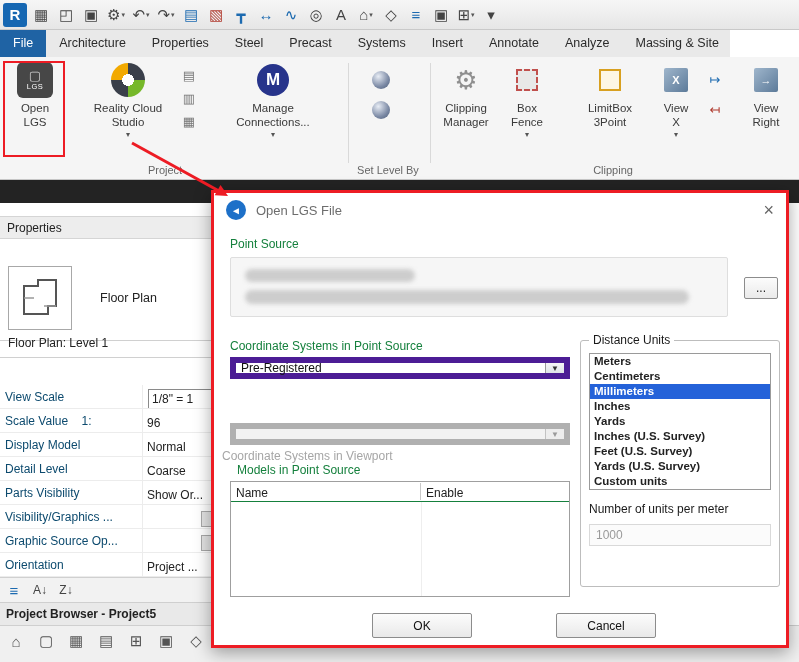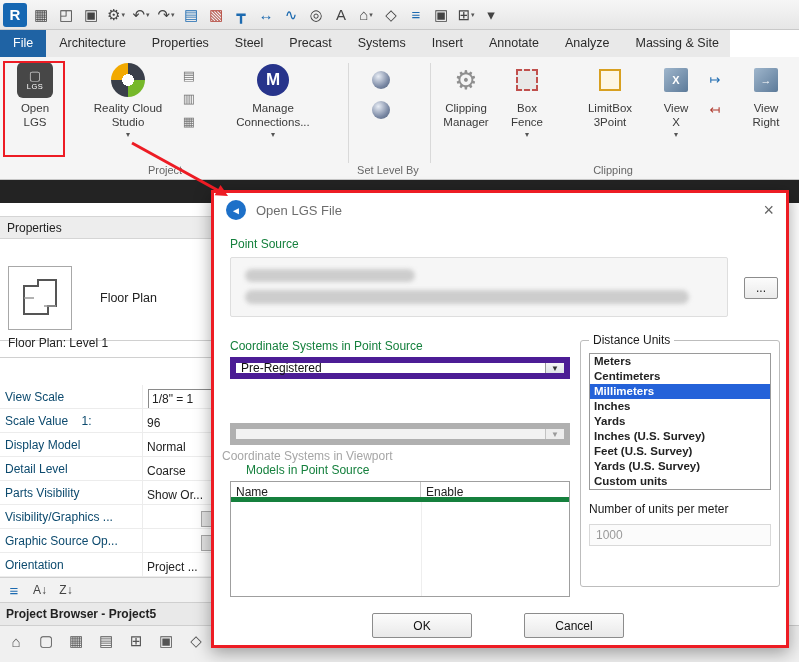--- a/index.html
+++ b/index.html
@@ -87,35 +87,35 @@
   .redact { position:absolute; background:#cdcdcd; border-radius:7px; filter:blur(2px); }
   .r1 { left:14px; top:11px; width:170px; height:13px; }
   .r2 { left:14px; top:32px; width:444px; height:14px; }
   .browse-btn { position:absolute; left:530px; top:84px; width:34px; height:22px; border:1px solid #8c8c8c; background:linear-gradient(#fcfcfc,#eaeaea); font-size:12px; color:#222; cursor:pointer; border-radius:2px; font-family:"Liberation Sans",sans-serif; }
   .combo { position:absolute; left:16px; width:340px; height:22px; border:6px solid #4c1d95; background:#fff; display:flex; align-items:center; cursor:pointer; }
   .combo .combo-text { flex:1; padding-left:5px; font-size:12px; color:#111; }
   .combo .combo-arrow { width:19px; height:100%; border-left:1px solid #9a9a9a; background:linear-gradient(#f6f6f6,#dfe3e8); display:flex; align-items:center; justify-content:center; font-size:8px; color:#333; }
   .combo.disabled { border-color:#b0b0b0; background:#f2f2f2; }
   .combo.disabled .combo-arrow { color:#9a9a9a; background:#ededed; border-left-color:#c2c2c2; }
   .models-table { position:absolute; left:16px; top:288px; width:340px; height:116px; border:1px solid #9f9f9f; background:#fff; }
-  .mt-header { display:flex; height:20px; border-bottom:5px solid #15803d; }
+  .mt-header { display:flex; height:20px; border-bottom:1px solid #15803d;align-items:center; }
   .mt-col { padding:3px 0 0 5px; font-size:12px; color:#222; }
   .mt-col.name { width:190px; border-right:1px solid #c8c8c8; }
   .mt-col.enable { flex:1; }
   .mt-body { position:relative; height:94px; }
   .mt-colline { position:absolute; left:190px; top:0; bottom:0; width:1px; background:#eee; }
   .du-group { position:absolute; left:366px; top:140px; width:200px; height:254px; border:1px solid #bdbdbd; border-radius:3px; padding:6px 8px 8px 8px; min-width:0; }
   .du-group legend { padding:0 4px; font-size:12px; color:#1a1a1a; }
   .du-list { width:182px; border:1px solid #9a9a9a; background:#fff; }
   .du-item { height:15px; line-height:15px; padding-left:4px; font-size:11.5px; color:#222; white-space:nowrap; overflow:hidden; cursor:pointer;font-weight:bold; }
   .du-item.selected { background:#2462d9; color:#fff; }
   .du-meter-lbl { margin-top:12px; font-size:12px; color:#1a1a1a; }
   .du-meter-val { margin-top:8px; height:22px; border:1px solid #d9d9d9; background:#fbfbfb; color:#9a9a9a; padding:3px 0 0 6px; font-size:12px; }
   .dlg-btn { position:absolute; top:420px; width:100px; height:25px; border:1px solid #8c8c8c; background:linear-gradient(#fcfcfc,#e9e9e9); font-size:12px; color:#111; cursor:pointer; border-radius:2px; font-family:"Liberation Sans",sans-serif; }
-  .ok { left:158px; } .cancel { left:310px; }
+  .ok { left:158px; } .cancel { left:342px; }
 </style>
 </head>
 <body>
 
 <div id="root">
 
   <div id="qat">
     <span class="qat-btn revit">R</span>
     <span class="qat-btn">▦</span>
     <span class="qat-btn">◰</span>
@@ -355,21 +355,21 @@
       <span class="combo-text">Pre-Registered</span>
       <span class="combo-arrow">▼</span>
     </div>
 
     <div class="dlbl gray" style="left:8px; top:208px;margin-top:48px;">Coordinate Systems in Viewport</div>
     <div class="combo disabled" style="top:230px;">
       <span class="combo-text"></span>
       <span class="combo-arrow">▼</span>
     </div>
 
-    <div class="dlbl" style="left:32px; top:270px;">Models in Point Source</div>
+    <div class="dlbl" style="left:23px; top:270px;">Models in Point Source</div>
     <div class="models-table">
       <div class="mt-header">
         <span class="mt-col name">Name</span>
         <span class="mt-col enable">Enable</span>
       </div>
       <div class="mt-body">
           <div class="mt-colline"></div>
         </div>
     </div>
 

